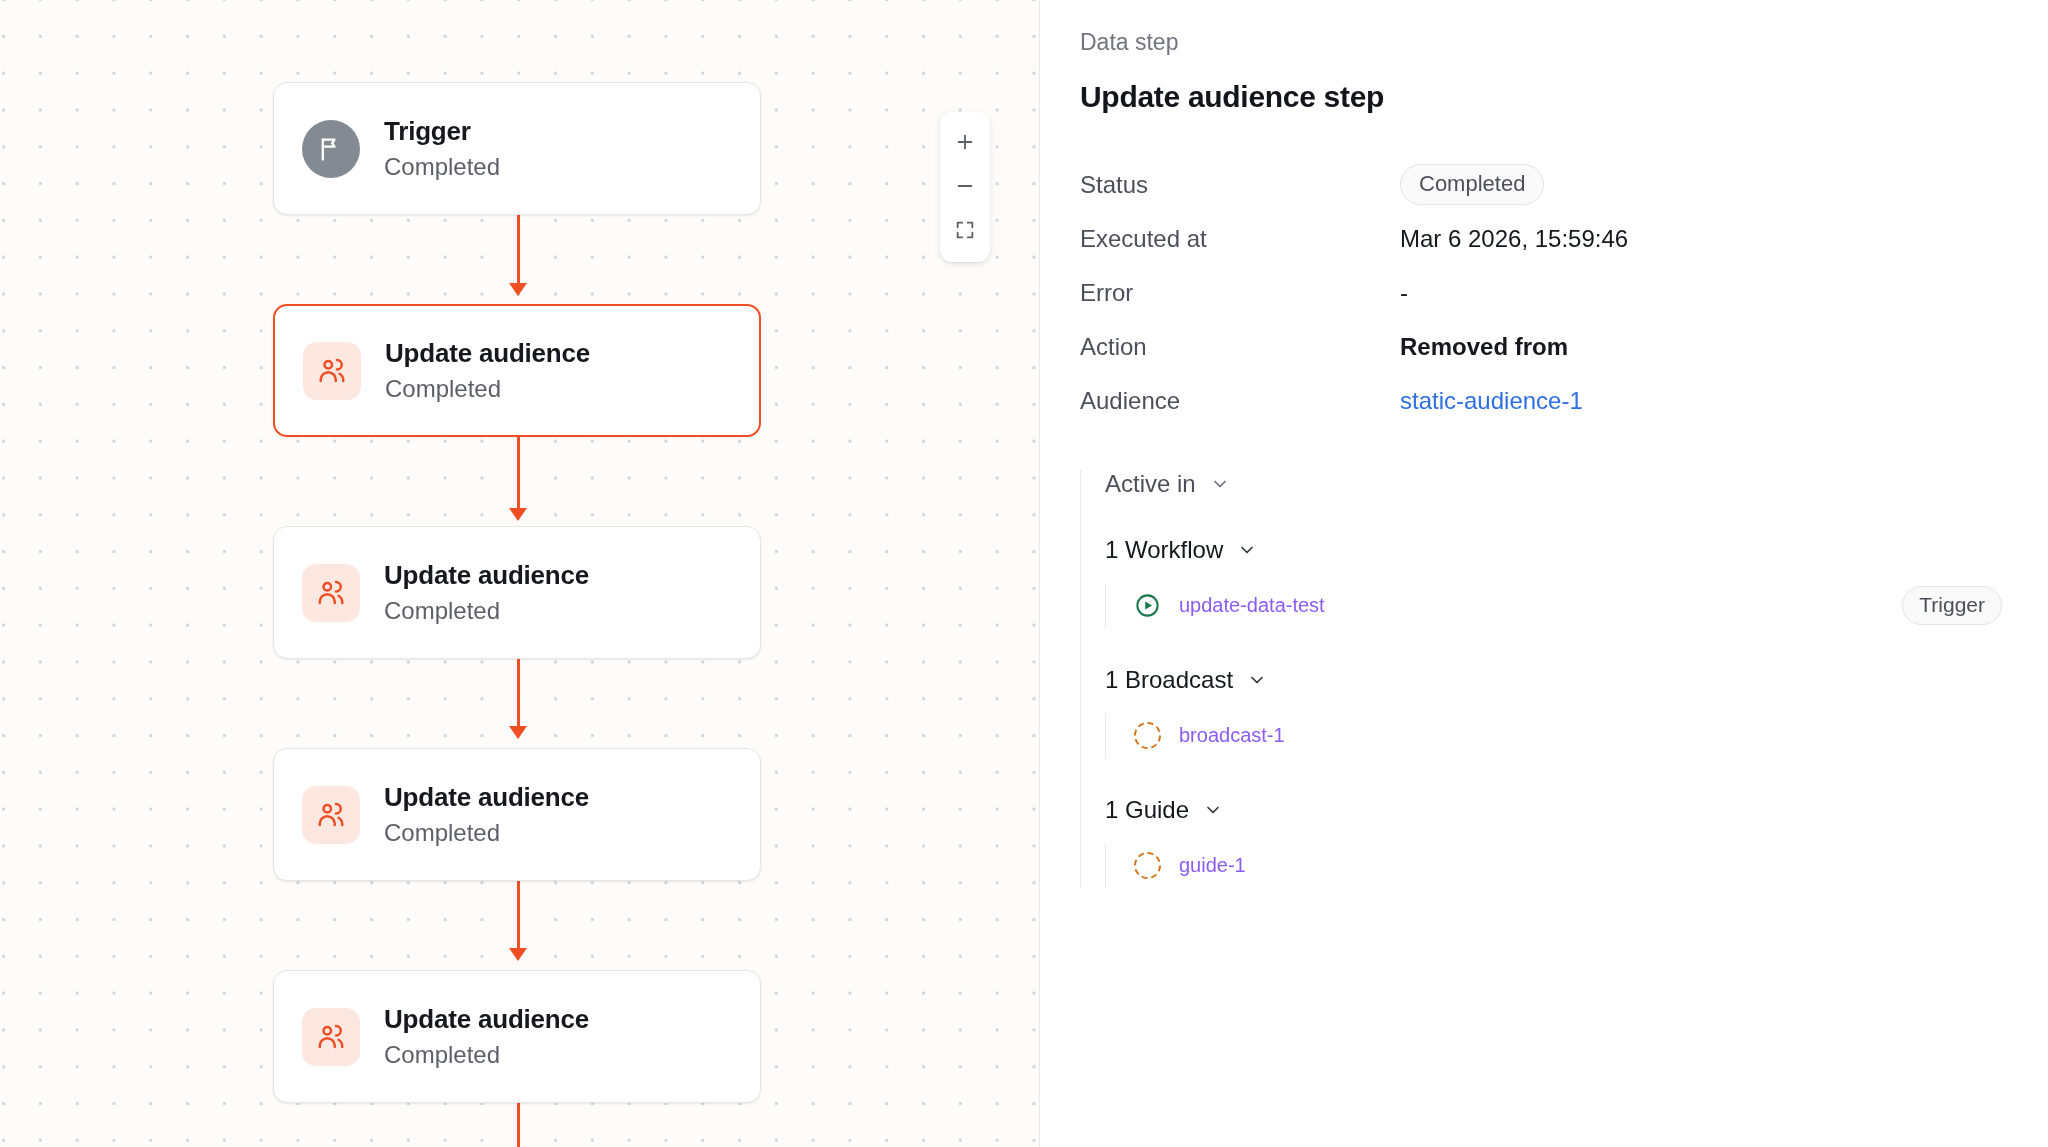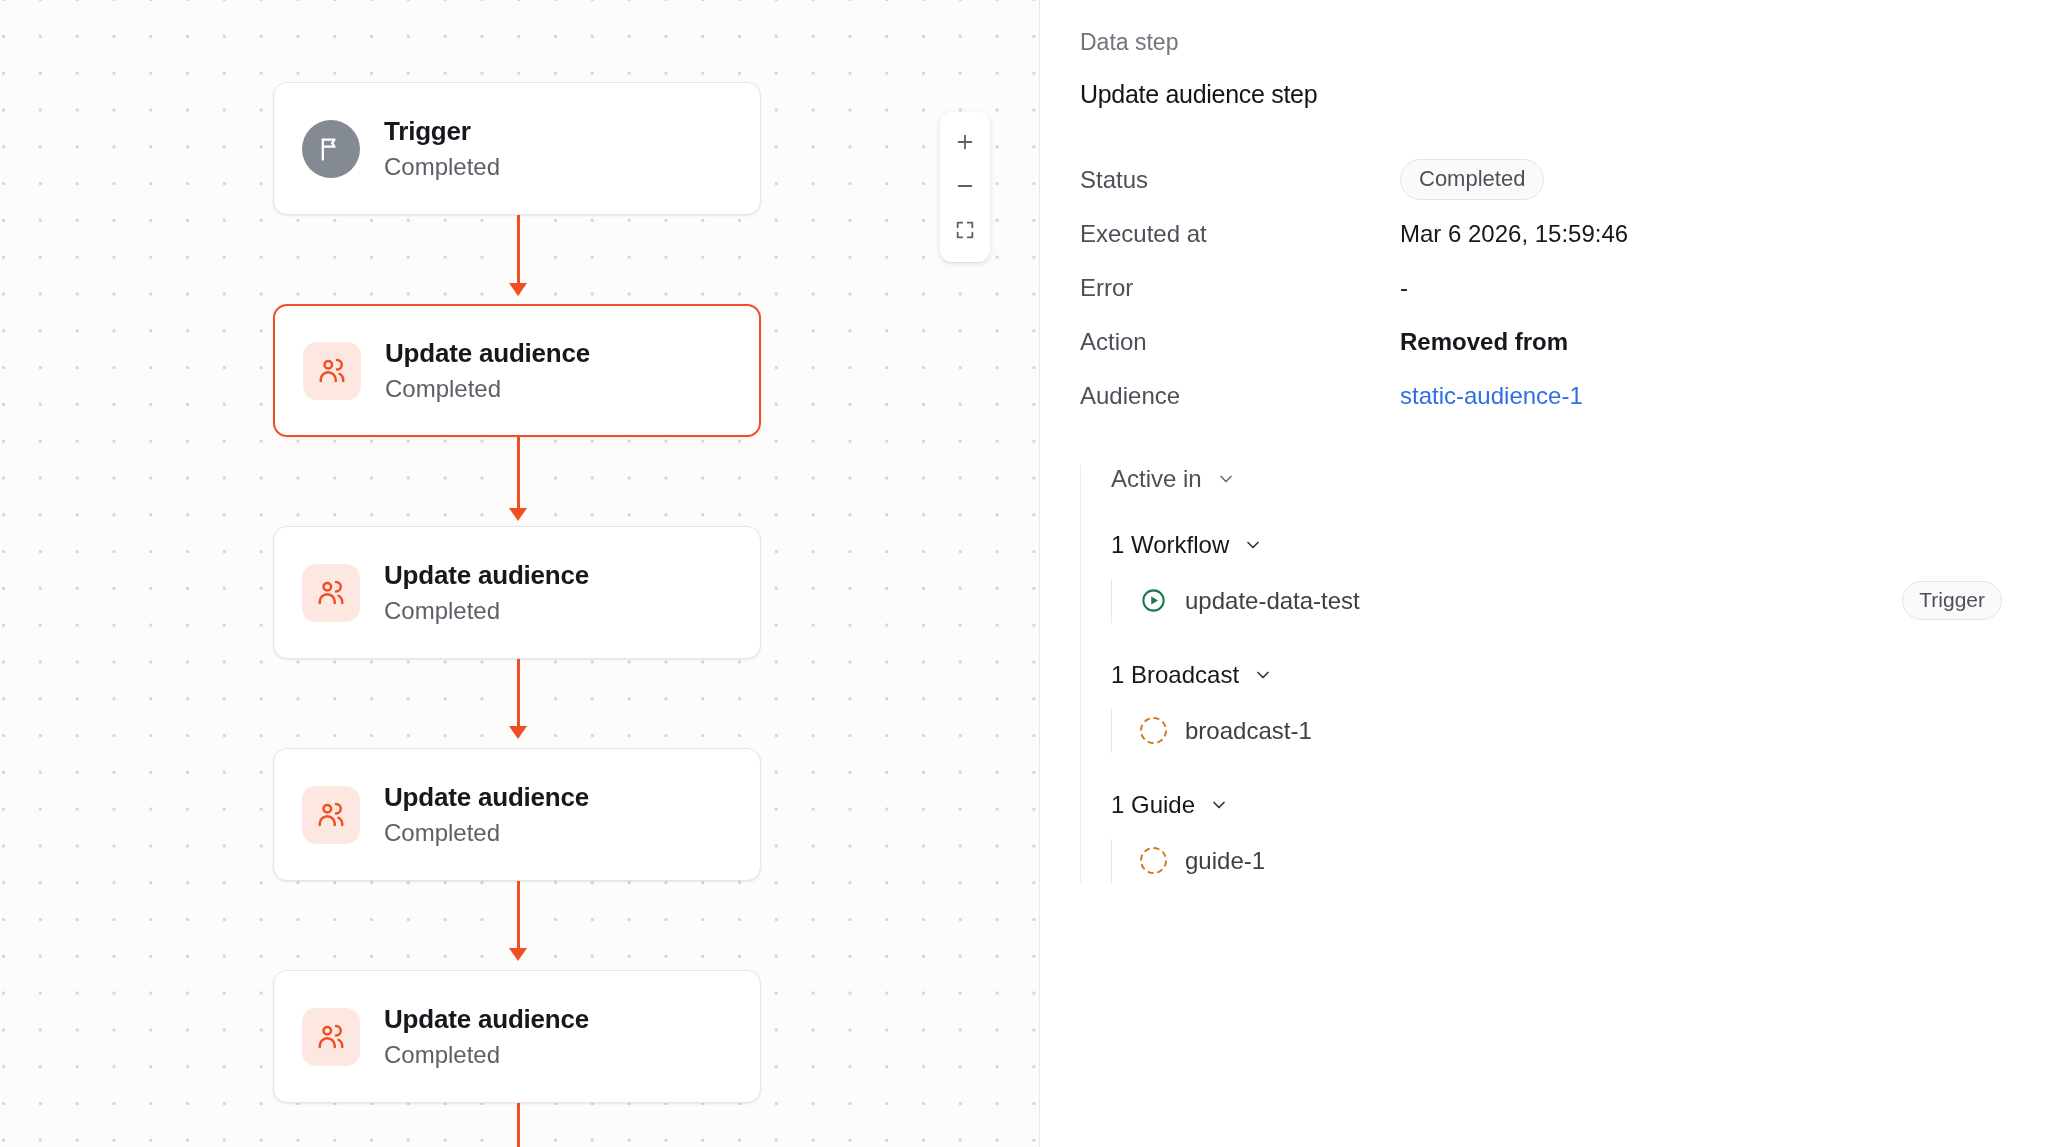--- a/index.html
+++ b/index.html
@@ -123,22 +123,22 @@
     background: #ffffff;
     padding: 28px 46px 0 40px;
   }
   .panel-kicker {
     font-size: 23px;
     color: #70757c;
     line-height: 1.3;
   }
   .panel-title {
     margin-top: 22px;
-    font-size: 25px;
-    font-weight: 400;
+    font-size: 30px;
+    font-weight: 700;
     color: #12151a;
     letter-spacing: -0.3px;
   }
 
   .details { margin-top: 44px; }
   .detail-row {
     display: flex;
     align-items: center;
     min-height: 54px;
   }
@@ -165,21 +165,21 @@
     font-size: 22px;
     color: #4c5159;
     font-weight: 400;
     line-height: 1.1;
   }
 
   
   .active-block {
     margin-top: 42px;
     border-left: 1.5px solid #ebebeb;
-    padding-left: 30px;
+    padding-left: 24px;
   }
   .collapse-head {
     display: flex;
     align-items: center;
     gap: 14px;
     font-size: 24px;
     cursor: pointer;
   }
   .collapse-head.muted { color: #4c5159; }
   .collapse-head.strong { color: #15181c; align-items: center; }
@@ -191,22 +191,22 @@
     padding-left: 28px;
   }
   .entity-row {
     display: flex;
     align-items: center;
     gap: 18px;
     min-height: 44px;
     position: relative;
   }
   .entity-name {
-    font-size: 24px;
-    color: #404040;
+    font-size: 20px;
+    color: #8b5cf6;
   }
   .entity-badge {
     position: absolute;
     right: 0;
     padding: 6px 16px 7px 16px;
     border: 1px solid #e3e3e4;
     border-radius: 999px;
     background: #fafafa;
     font-size: 21px;
     color: #4c5159;

